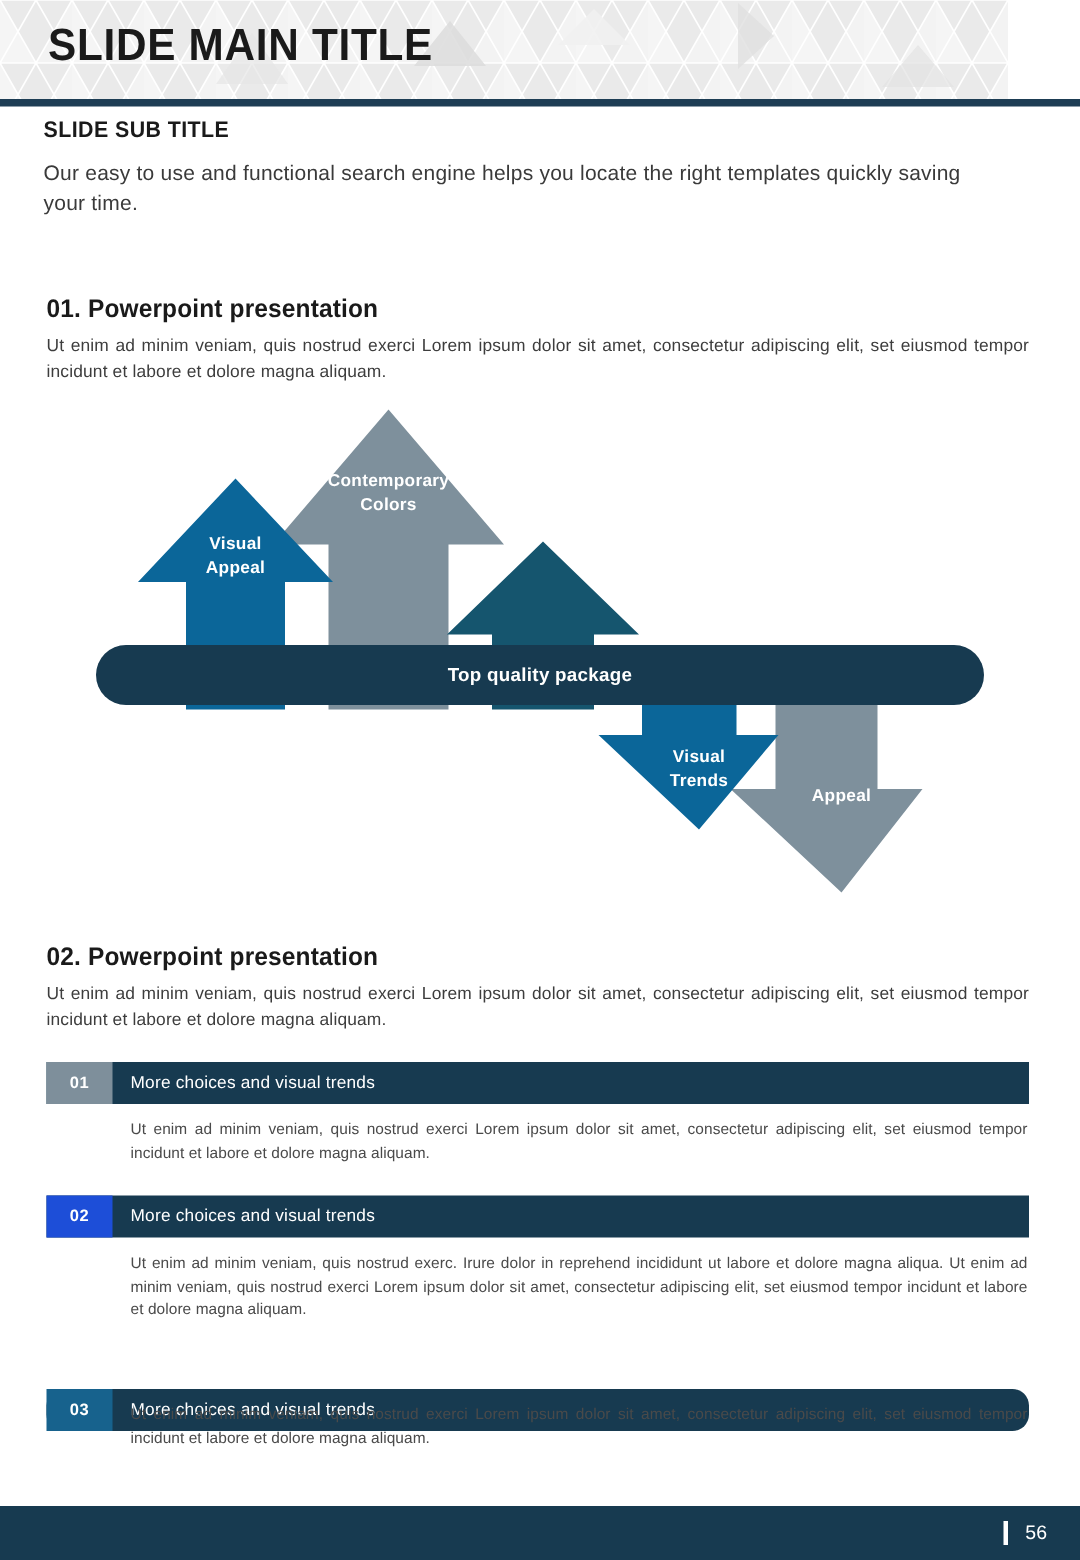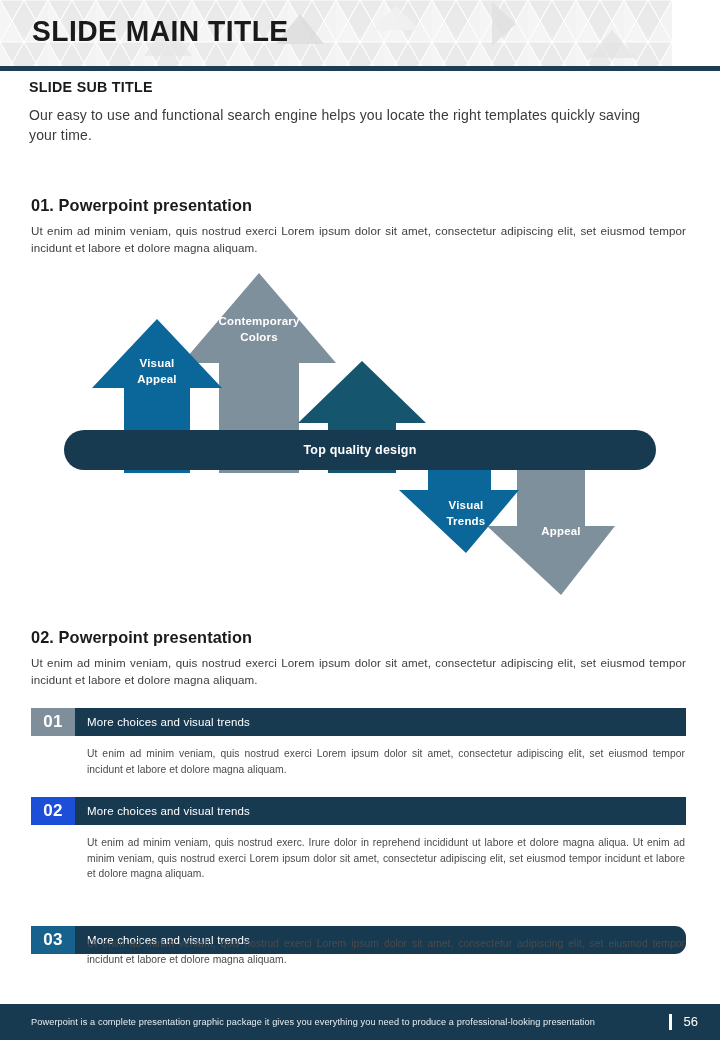--- a/index.html
+++ b/index.html
@@ -147,21 +147,21 @@
     background: #173a50;
   }
   .row-badge {
     position: absolute;
     left: 0; top: 0;
     width: 44px;
     height: 28px;
     line-height: 28px;
     text-align: center;
     color: #ffffff;
-    font-size: 17px;
+    font-size: 11px;
     font-weight: bold;
     letter-spacing: 0.4px;
   }
   .row-title {
     position: absolute;
     left: 56px;
     top: 0;
     height: 28px;
     line-height: 28px;
     color: #ffffff;
@@ -262,21 +262,21 @@
     <path d="M466 285 L519 222 L491 222 L491 197 L428 197 L428 222 L399 222 Z" fill="#0b6699"></path>
   </svg>
 
   <div class="arrow-label" style="left:199px; top:45px; width:120px;">Contemporary<br>Colors</div>
   <div class="arrow-label" style="left:107px; top:87px; width:100px;">Visual<br>Appeal</div>
   <div class="arrow-label" style="left:416px; top:229px; width:100px;">Visual<br>Trends</div>
   <div class="arrow-label" style="left:511px; top:255px; width:100px;">Appeal</div>
 </div>
 
 <div class="pill">
-  <div class="pill-label">Top quality design</div>
+  <div class="pill-label">Top quality package</div>
 </div>
 
 <div class="sec-title" id="sec2-title">02. Powerpoint presentation</div>
 <div class="sec-body" id="sec2-body">Ut enim ad minim veniam, quis nostrud exerci  Lorem ipsum dolor sit amet, consectetur adipiscing elit, set eiusmod tempor incidunt et labore et dolore magna aliquam.</div>
 
 <div class="row-bar" style="top:708px;">
   <div class="row-badge" style="background:#7e8f9b;">01</div>
   <div class="row-title">More choices and visual trends</div>
 </div>
 <div class="row-body" style="top:746px;">Ut enim ad minim veniam, quis nostrud exerci  Lorem ipsum dolor sit amet, consectetur adipiscing elit, set eiusmod tempor incidunt et labore et dolore magna aliquam.</div>
@@ -287,16 +287,15 @@
 </div>
 <div class="row-body" style="top:835px;">Ut enim ad minim veniam, quis nostrud exerc. Irure dolor in reprehend incididunt ut labore et dolore magna aliqua. Ut enim ad minim veniam, quis nostrud exerci  Lorem ipsum dolor sit amet, consectetur adipiscing elit, set eiusmod tempor incidunt et labore et dolore magna aliquam.</div>
 
 <div class="row-bar" style="top:926px;border-radius:11px;">
   <div class="row-badge" style="background:#17628d;">03</div>
   <div class="row-title">More choices and visual trends</div>
 </div>
 <div class="row-body" style="top:936px;">Ut enim ad minim veniam, quis nostrud exerci  Lorem ipsum dolor sit amet, consectetur adipiscing elit, set eiusmod tempor incidunt et labore et dolore magna aliquam.</div>
 
 <div class="footer">
-  <div class="footer-text">Powerpoint is a complete presentation graphic package it gives you everything you need to produce a professional-looking presentation</div>
   <div class="footer-tick"></div>
   <div class="footer-page">56</div>
 </div>
 
 </body></html>

